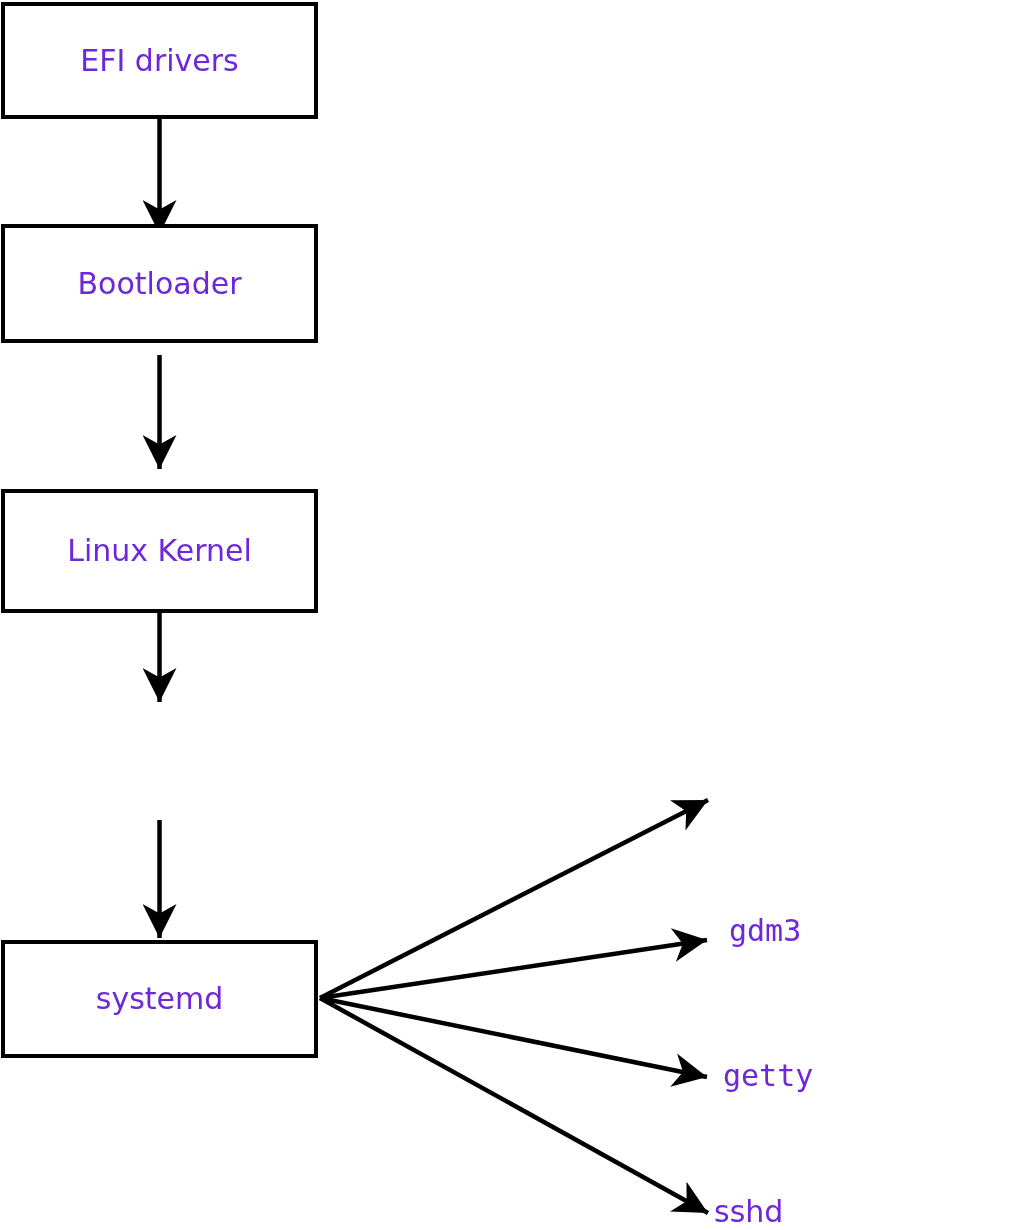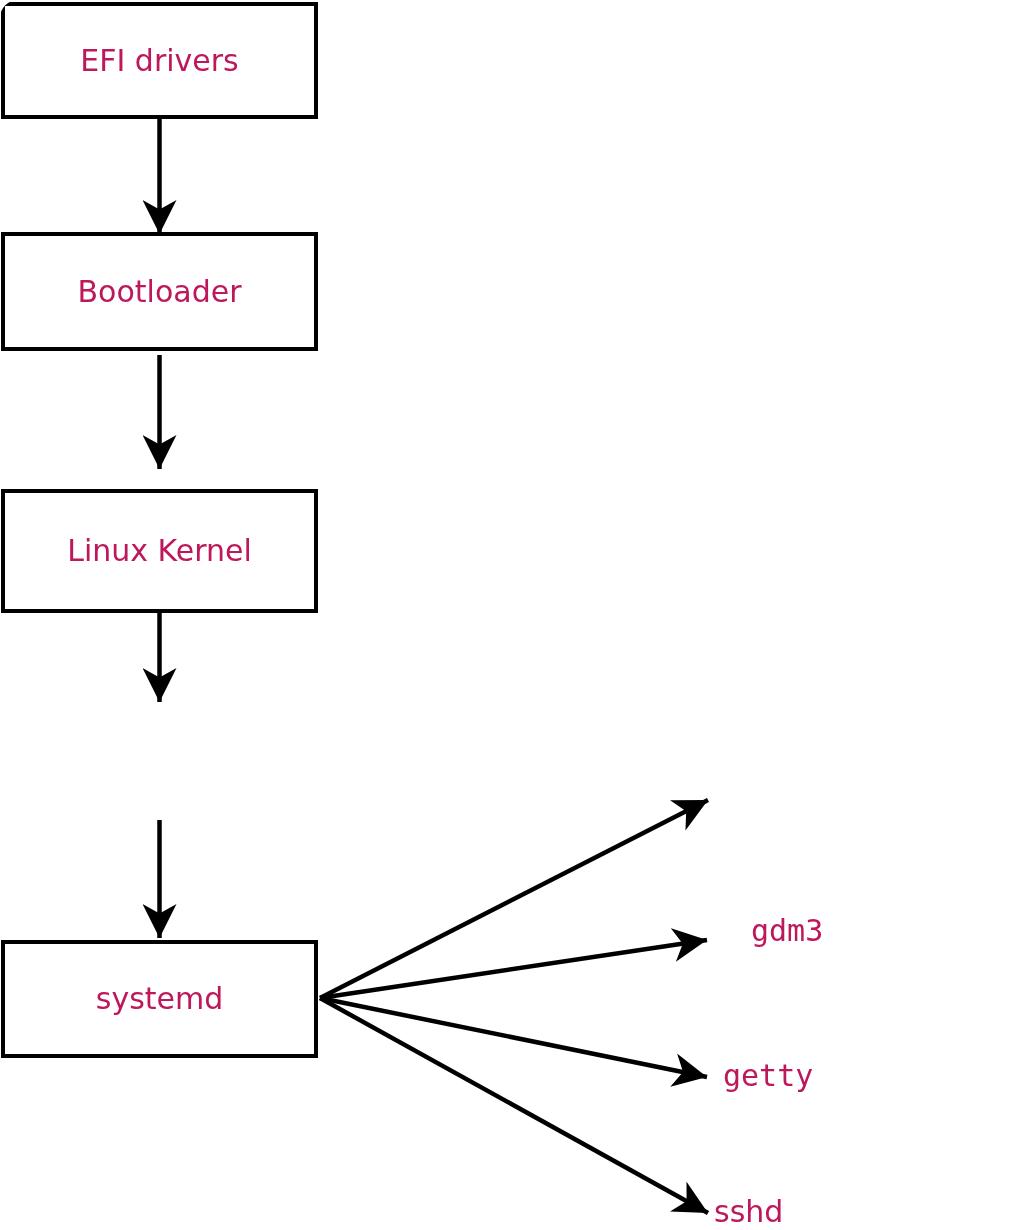--- a/index.html
+++ b/index.html
@@ -7,22 +7,21 @@
     padding: 0;
     background: #ffffff;
   }
   .canvas {
     position: relative;
     width: 1023px;
     height: 1230px;
     background: #ffffff;
     overflow: hidden;
     font-family: "DejaVu Sans", sans-serif;
-    color: #be185d;
-    border-radius: 18px;
+    color: #6d28d9;
   }
   .arrow-layer {
     position: absolute;
     left: 0;
     top: 0;
     width: 1023px;
     height: 1230px;
   }
   .node-box {
     position: absolute;
@@ -31,41 +30,41 @@
     box-sizing: border-box;
     border: 4px solid #000000;
     background: #ffffff;
     display: flex;
     align-items: center;
     justify-content: center;
     font-size: 30px;
     line-height: 1;
   }
   .box-efi        { top: 2px;   height: 117px; }
-  .box-bootloader { top: 232px; height: 119px; }
+  .box-bootloader { top: 224px; height: 119px; }
   .box-kernel     { top: 489px; height: 124px; }
   .box-initramfs  { top: 704px; height: 116px; }
   .box-systemd    { top: 940px; height: 118px; }
   .annotation {
     position: absolute;
     left: 560px;
     top: 158px;
     font-size: 30px;
     line-height: 36px;
     white-space: nowrap;
   }
   .target-label {
     position: absolute;
     font-size: 30px;
     line-height: 36px;
     white-space: nowrap;
   }
   .mono { font-family: "DejaVu Sans Mono", monospace; }
   .t-journal { left: 723px; top: 774px; }
-  .t-gdm3    { left: 751px; top: 913px; }
+  .t-gdm3    { left: 729px; top: 913px; }
   .t-getty   { left: 723px; top: 1058px; }
   .t-sshd    { left: 714px; top: 1194px; }
 </style>
 </head>
 <body>
 
 <div class="canvas">
 
   <svg class="arrow-layer" width="1023" height="1230" viewBox="0 0 1023 1230" xmlns="http://www.w3.org/2000/svg">
     <defs>

